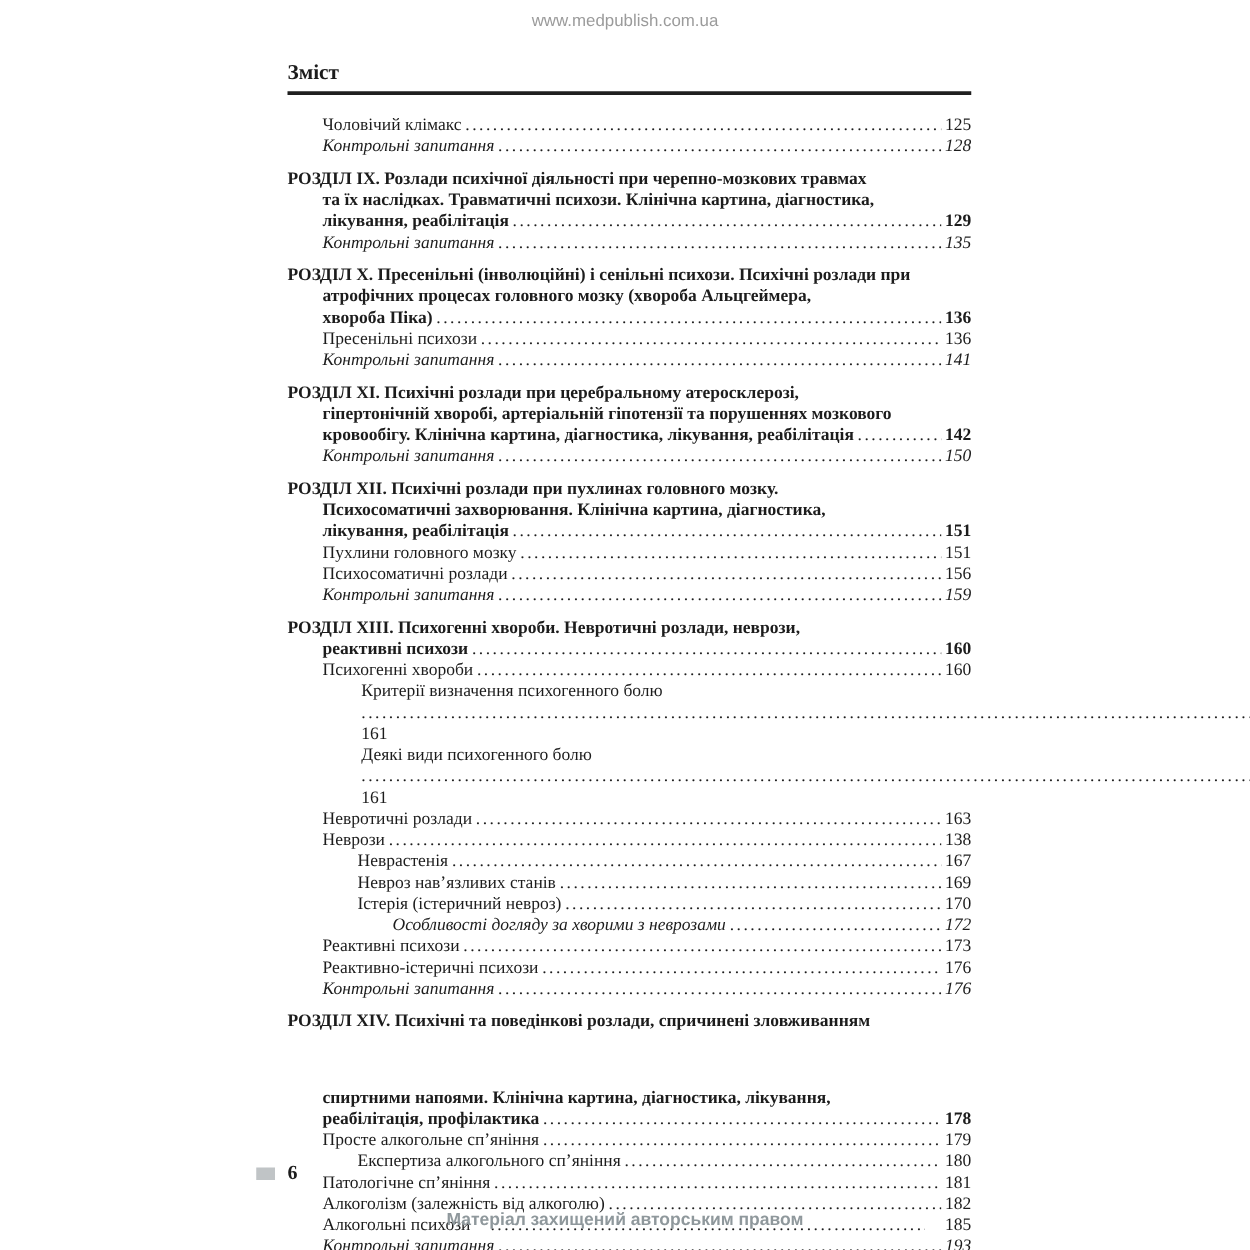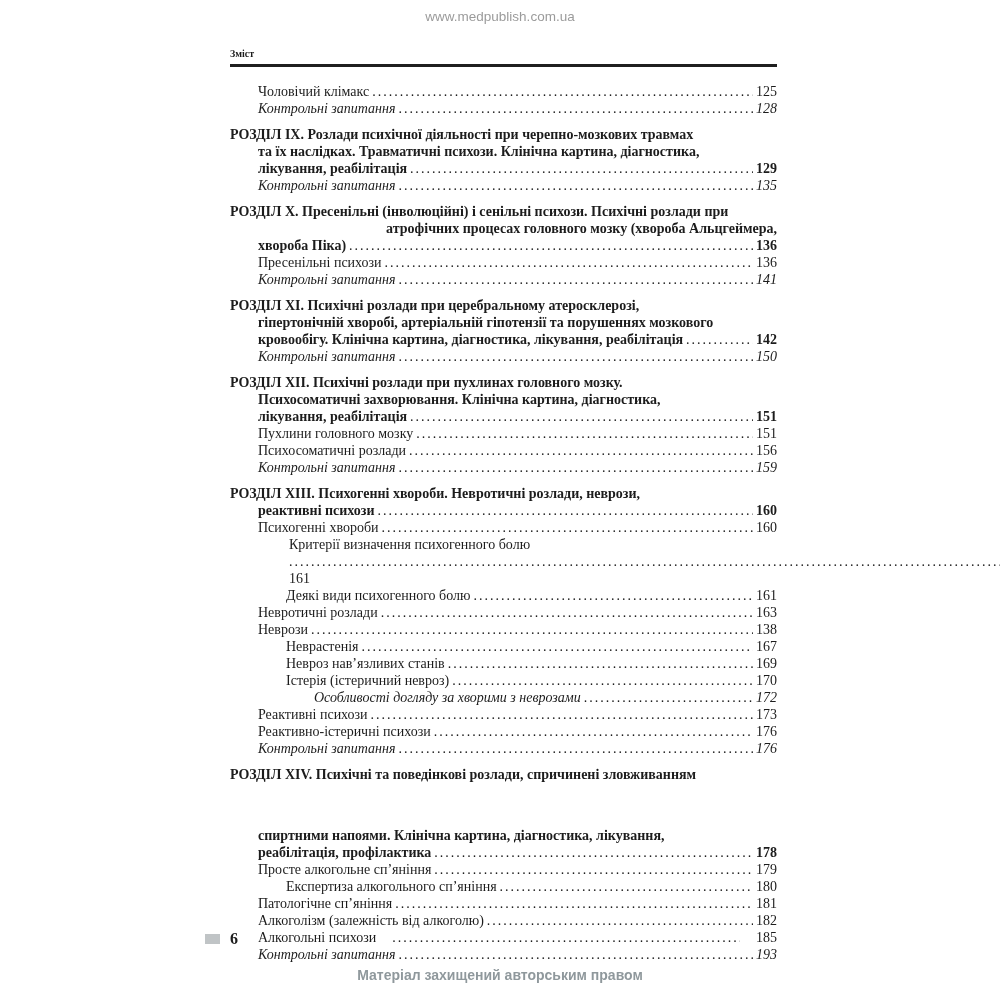--- a/index.html
+++ b/index.html
@@ -16,21 +16,21 @@
     text-align:center;
     font-family:"Liberation Sans", sans-serif;
     font-size:13.5px;
     color:var(--muted-gray, #9b9b9b);
   }
   .content {
     position:absolute; top:48px; left:230px; width:547px;
   }
   .section-title {
     font-weight:bold;
-    font-size:10px;
+    font-size:17px;
     padding-bottom:5px;
   }
   .rule {
     border:none;
     border-top:3px solid #1f1f1f;
     margin-bottom:16px;
   }
   .entry { font-size:14px; }
   .entry.chapter { font-weight:bold; margin-top:9px; }
   .entry.italic { font-style:italic; }
@@ -118,21 +118,21 @@
           <div class="line last" style="padding-left: 28px;">
             <span class="txt">Контрольні запитання</span>
             <span class="dots"></span>
             <span class="pg">135</span>
           </div>
         </div>
         <div class="entry chapter">
           <div class="line" style="padding-left: 0px;">
             <span class="txt">РОЗДІЛ X. Пресенільні (інволюційні) і сенільні психози. Психічні розлади при</span>
           </div>
-          <div class="line" style="padding-left: 28px; justify-content: flex-end;">
+          <div class="line" style="padding-left: 28px;">
             <span class="txt">атрофічних процесах головного мозку (хвороба Альцгеймера,</span>
           </div>
           <div class="line last" style="padding-left: 28px;">
             <span class="txt">хвороба Піка)</span>
             <span class="dots"></span>
             <span class="pg">136</span>
           </div>
         </div>
         <div class="entry normal">
           <div class="line last" style="padding-left: 28px;">
@@ -220,21 +220,21 @@
           </div>
         </div>
         <div class="entry normal">
           <div class="line last" style="padding-left: 56px; flex-direction: column;">
             <span class="txt">Критерії визначення психогенного болю</span>
             <span class="dots"></span>
             <span class="pg">161</span>
           </div>
         </div>
         <div class="entry normal">
-          <div class="line last" style="padding-left: 56px;">
+          <div class="line last" style="padding-left: 56px; flex-direction: column;">
             <span class="txt">Деякі види психогенного болю</span>
             <span class="dots"></span>
             <span class="pg">161</span>
           </div>
         </div>
         <div class="entry normal">
           <div class="line last" style="padding-left: 28px;">
             <span class="txt">Невротичні розлади</span>
             <span class="dots"></span>
             <span class="pg">163</span>

